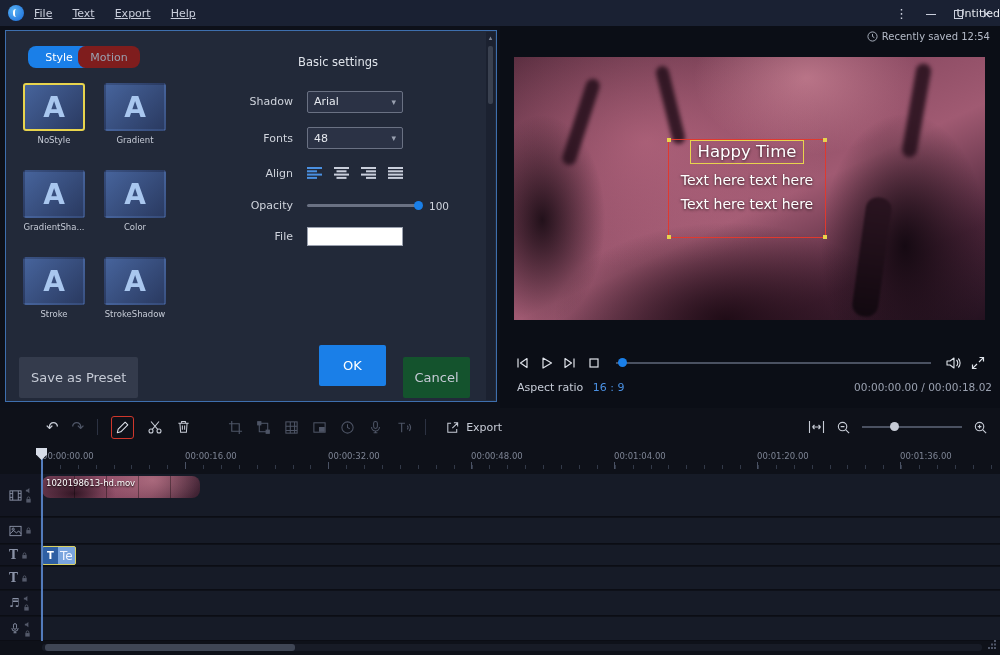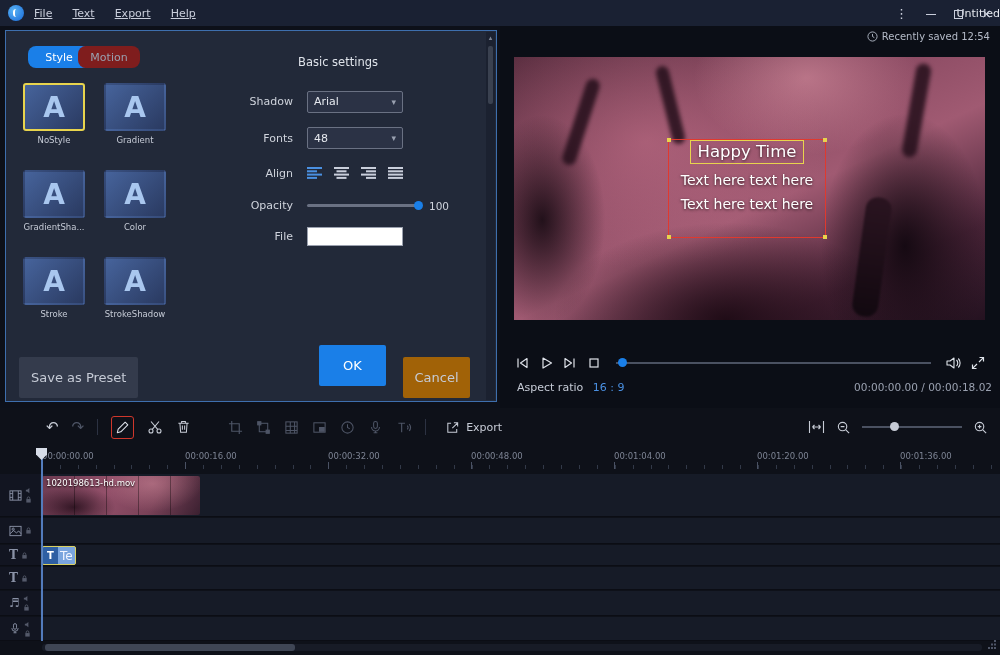--- a/index.html
+++ b/index.html
@@ -63,21 +63,21 @@
   .slider-wrap { display:flex; align-items:center; gap:10px; }
   .sl-track { position:relative; width:112px; height:3px; background:#6a7183; border-radius:2px; }
   .sl-knob { position:absolute; right:-4px; top:-3px; width:9px; height:9px; border-radius:50%; background:#1a7fe8; }
   .opval { font-size:10.5px; color:#cfd3dc; }
   .swatch { width:96px; height:19px; background:#ffffff; border:1px solid #9aa0ae; cursor:pointer; }
 
   .btn { position:absolute; height:41px; border-radius:2px; font-size:13px;
          display:flex; align-items:center; justify-content:center; cursor:pointer; }
   .btn-savepreset { left:13px; top:326px; padding:0 12px; background:#343b4c; color:#c6cbd6; }
   .btn-ok { left:313px; top:314px; width:67px; background:#1a7fe8; color:#fff; }
-  .btn-cancel { left:397px; top:326px; width:67px; background:#a16207; color:#c6cbd6; }
+  .btn-cancel { left:397px; top:326px; width:67px; background:#14532d; color:#c6cbd6; }
 
   
   .preview-panel { position:absolute; left:500px; top:26px; right:0; height:382px; background:#0b0e16; }
   .saved-status { position:absolute; top:5px; right:10px; display:flex; align-items:center; gap:4px;
                   font-size:10px; color:#b4bac7; }
   .video { position:absolute; left:14px; top:31px; width:471px; height:263px; overflow:hidden; background:
       radial-gradient(ellipse 120px 190px at 83% 72%, rgba(18,8,16,.95), transparent 70%),
       radial-gradient(ellipse 90px 150px at 6% 62%, rgba(22,10,18,.9), transparent 70%),
       radial-gradient(ellipse 230px 130px at 45% 100%, rgba(28,10,20,.95), transparent 75%),
       radial-gradient(ellipse 160px 110px at 62% 8%, rgba(235,160,175,.5), transparent 70%),
@@ -132,21 +132,21 @@
 
   .track { position:absolute; left:0; right:0; background:#161b27; border-bottom:1px solid #0b0d14; }
   .t1{top:66px;height:43px}.t2{top:110px;height:26px}.t3{top:137px;height:21px}
   .t4{top:159px;height:23px}.t5{top:183px;height:25px}.t6{top:209px;height:24px}
   .gutter { position:absolute; left:0; top:0; bottom:0; width:40px; background:#121521;
             display:flex; align-items:center; gap:3px; padding-left:9px; }
   .minis { display:flex; flex-direction:column; gap:2px; opacity:.55; }
   .tnote { font-size:12px; color:#8a92a6; }
   .t-letter { font-size:12px; font-weight:bold; color:#8a92a6; font-family:"DejaVu Serif",serif; }
 
-  .video-clip { position:absolute; left:42px; top:2px; width:158px; height:39px; border-radius:2px; overflow:hidden; cursor:pointer;
+  .video-clip { position:absolute; left:42px; top:2px; width:158px; height:22px; border-radius:8px; overflow:hidden; cursor:pointer;
     background:
       repeating-linear-gradient(to right, rgba(0,0,0,.35) 0 1px, transparent 1px 32px),
       radial-gradient(ellipse 60px 30px at 20% 80%, rgba(30,10,22,.8), transparent 70%),
       radial-gradient(ellipse 70px 40px at 70% 20%, rgba(235,160,175,.4), transparent 70%),
       linear-gradient(120deg,#6b3a50 0%,#93506a 40%,#7a4258 70%,#3a2030 100%); }
   .clip-name { position:absolute; left:4px; top:2px; font-size:8.5px; color:#fff; text-shadow:0 1px 2px #000; }
   .text-clip { position:absolute; left:42px; top:1px; width:34px; height:19px; background:#7aa5de;
                border:1px solid #d9d061; border-radius:2px; display:flex; align-items:center; cursor:pointer; overflow:hidden; }
   .text-clip .ticonbox { width:15px; height:100%; background:#2e5fa3; color:#fff; font-size:10px; font-weight:bold;
                          display:flex; align-items:center; justify-content:center; }

